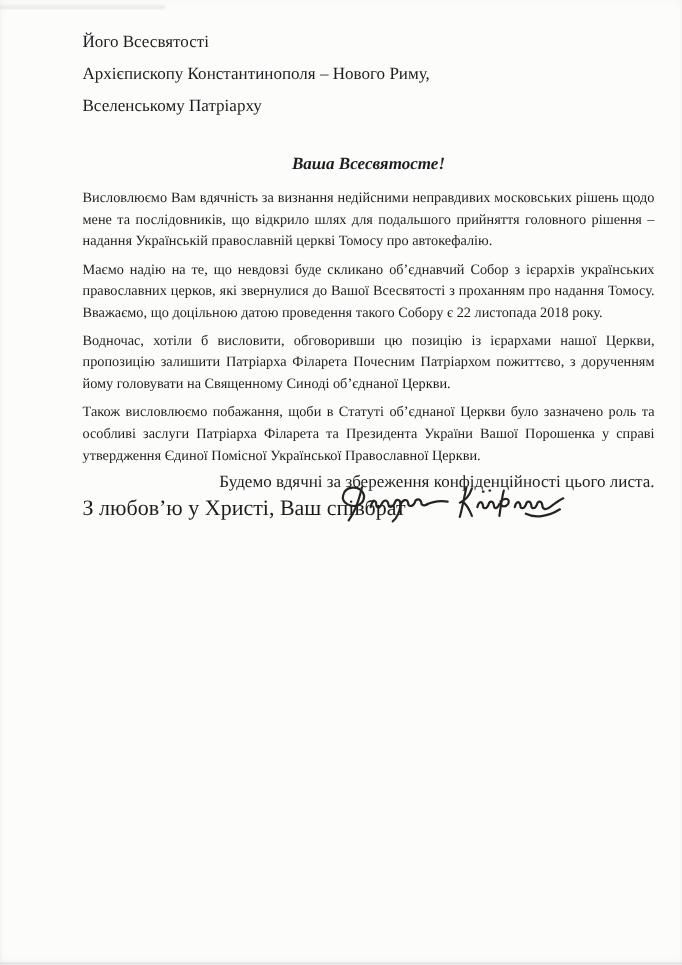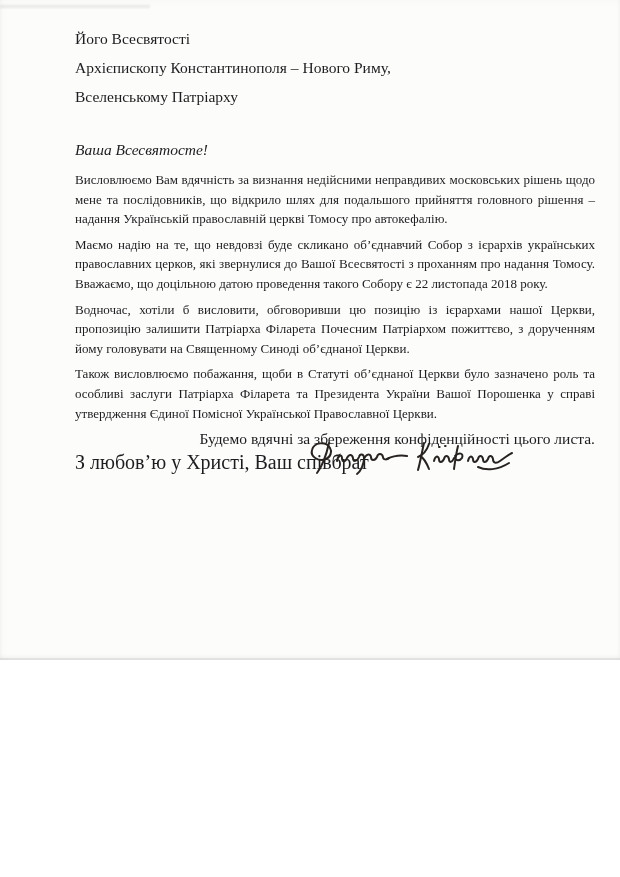--- a/index.html
+++ b/index.html
@@ -3,21 +3,21 @@
 <meta charset="utf-8">
 <style>
   html, body {
     margin: 0;
     padding: 0;
     background: #ffffff;
   }
   .page {
     position: relative;
     width: 620px;
-    height: 660px;
+    height: 877px;
     background: var(--paper, #fcfcfb);
     font-family: "Liberation Serif", "DejaVu Serif", serif;
     color: var(--ink, #1d1d1f);
     overflow: hidden;
     box-shadow: inset 0 -3px 4px rgba(0,0,0,0.05), inset 2px 2px 8px rgba(0,0,0,0.02);
   }
   .scan-streak {
     position: absolute;
     top: 5px;
     left: 0;
@@ -40,22 +40,22 @@
     top: 24px;
     width: 520px;
   }
   .recipient .rline {
     font-size: 15.5px;
     line-height: 29px;
     white-space: nowrap;
   }
   .salutation {
     margin: 28px 0 10px 0;
-    text-align: left;
-    font-weight: normal;
+    text-align: center;
+    font-weight: bold;
     font-style: italic;
     font-size: 15.5px;
     line-height: 21px;
   }
   p.para {
     margin: 0 0 6px 0;
     font-size: 13px;
     line-height: 19.6px;
     text-align: justify;
     text-justify: inter-word;

